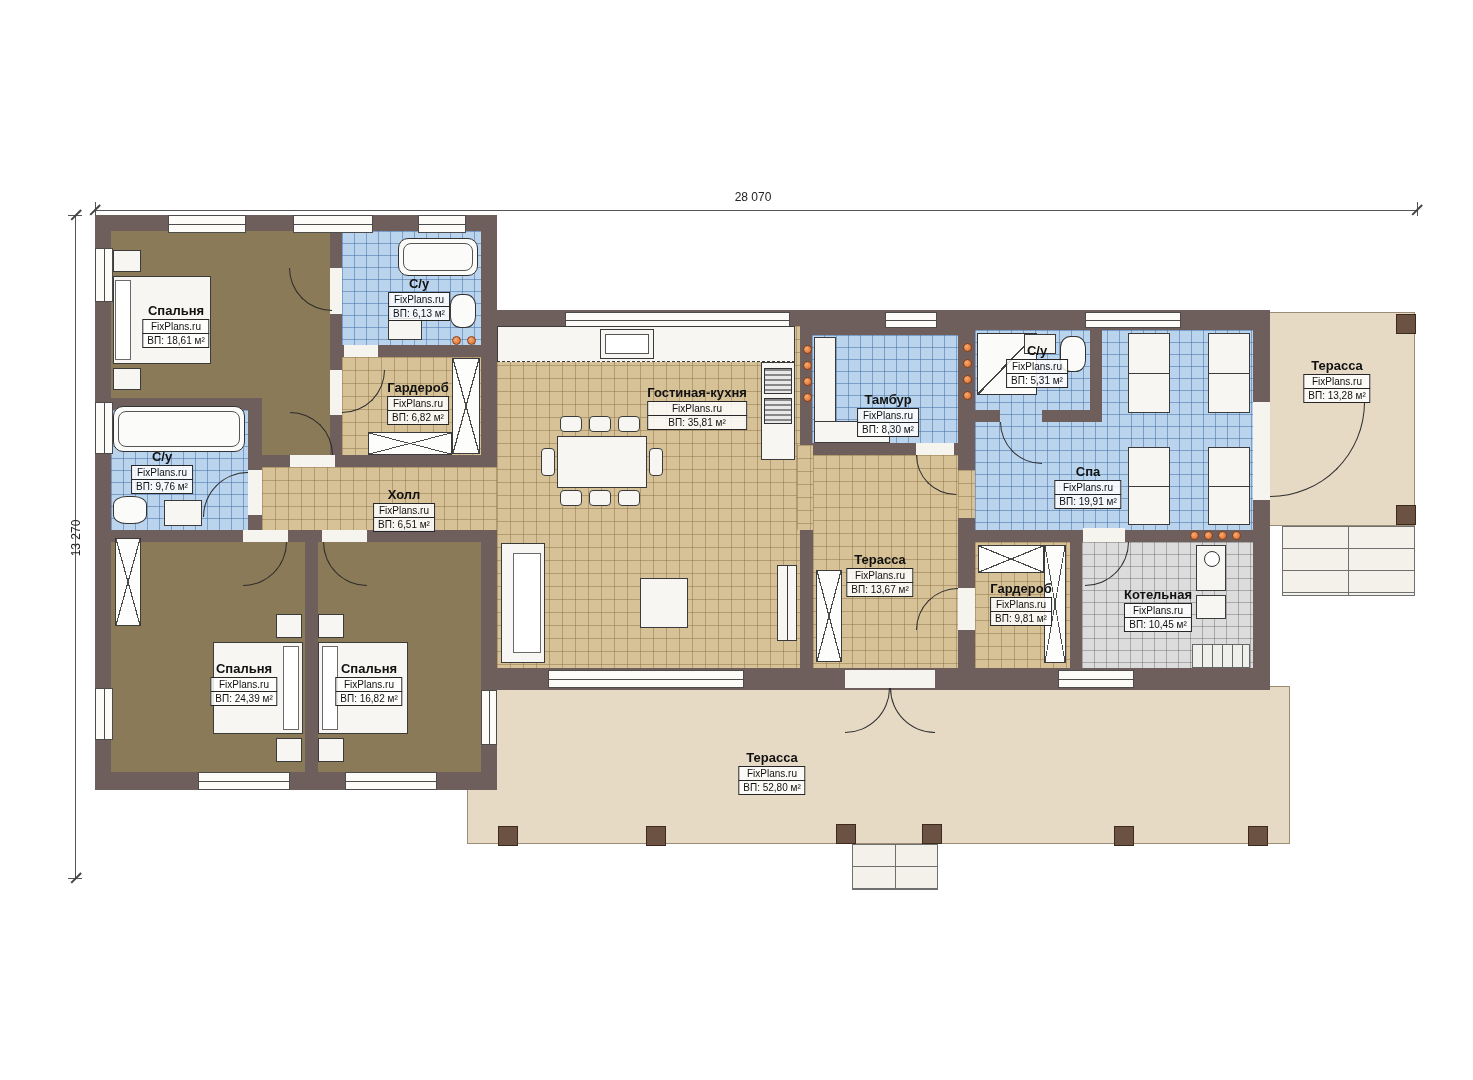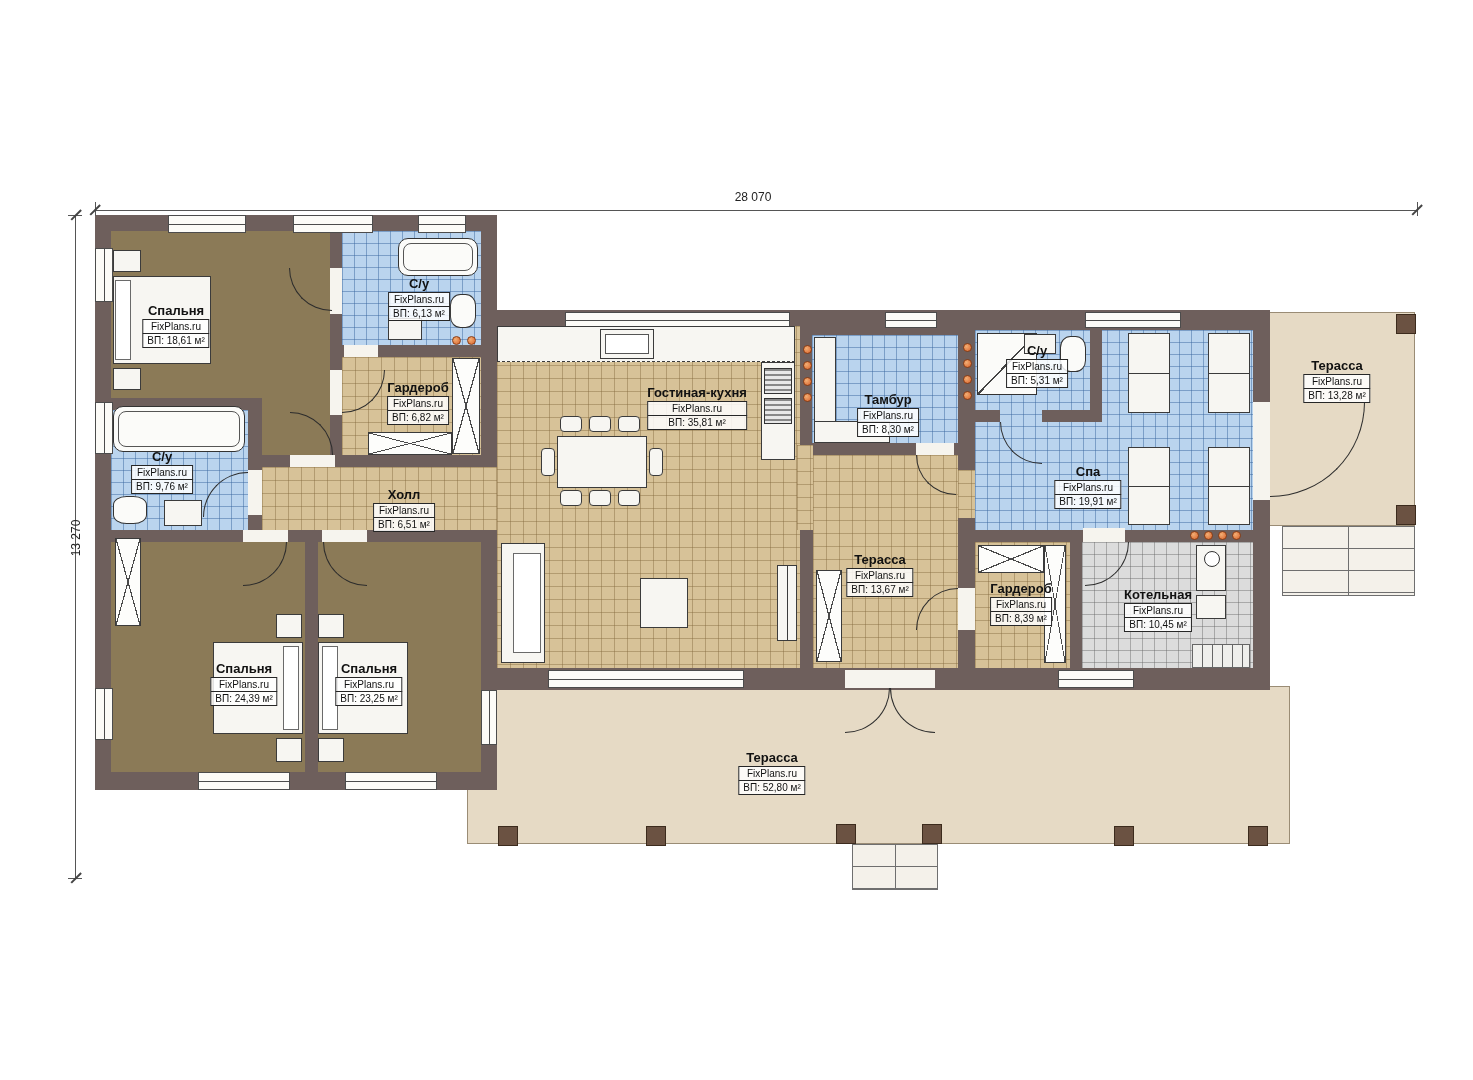--- a/index.html
+++ b/index.html
@@ -272,36 +272,36 @@
     <span class="rbox rarea">ВП: 19,91 м²</span>
   </div>
   <div class="rlabel" style="left:1337px;top:358px">
     <div class="rname">Терасса</div>
     <span class="rbox">FixPlans.ru</span>
     <span class="rbox rarea">ВП: 13,28 м²</span>
   </div>
   <div class="rlabel" style="left:1021px;top:581px">
     <div class="rname">Гардероб</div>
     <span class="rbox">FixPlans.ru</span>
-    <span class="rbox rarea">ВП: 8,39 м²</span>
+    <span class="rbox rarea">ВП: 9,81 м²</span>
   </div>
   <div class="rlabel" style="left:1158px;top:587px">
     <div class="rname">Котельная</div>
     <span class="rbox">FixPlans.ru</span>
     <span class="rbox rarea">ВП: 10,45 м²</span>
   </div>
   <div class="rlabel" style="left:244px;top:661px">
     <div class="rname">Спальня</div>
     <span class="rbox">FixPlans.ru</span>
     <span class="rbox rarea">ВП: 24,39 м²</span>
   </div>
   <div class="rlabel" style="left:369px;top:661px">
     <div class="rname">Спальня</div>
     <span class="rbox">FixPlans.ru</span>
-    <span class="rbox rarea">ВП: 23,25 м²</span>
+    <span class="rbox rarea">ВП: 16,82 м²</span>
   </div>
   <div class="rlabel" style="left:772px;top:750px">
     <div class="rname">Терасса</div>
     <span class="rbox">FixPlans.ru</span>
     <span class="rbox rarea">ВП: 52,80 м²</span>
   </div>
 
   <div class="dimline" style="left:95px;top:210px;width:1323px;height:1px"></div>
   <div class="dimline" style="left:95px;top:202px;width:1px;height:14px"></div>
   <div class="dimline" style="left:1417px;top:202px;width:1px;height:14px"></div>

